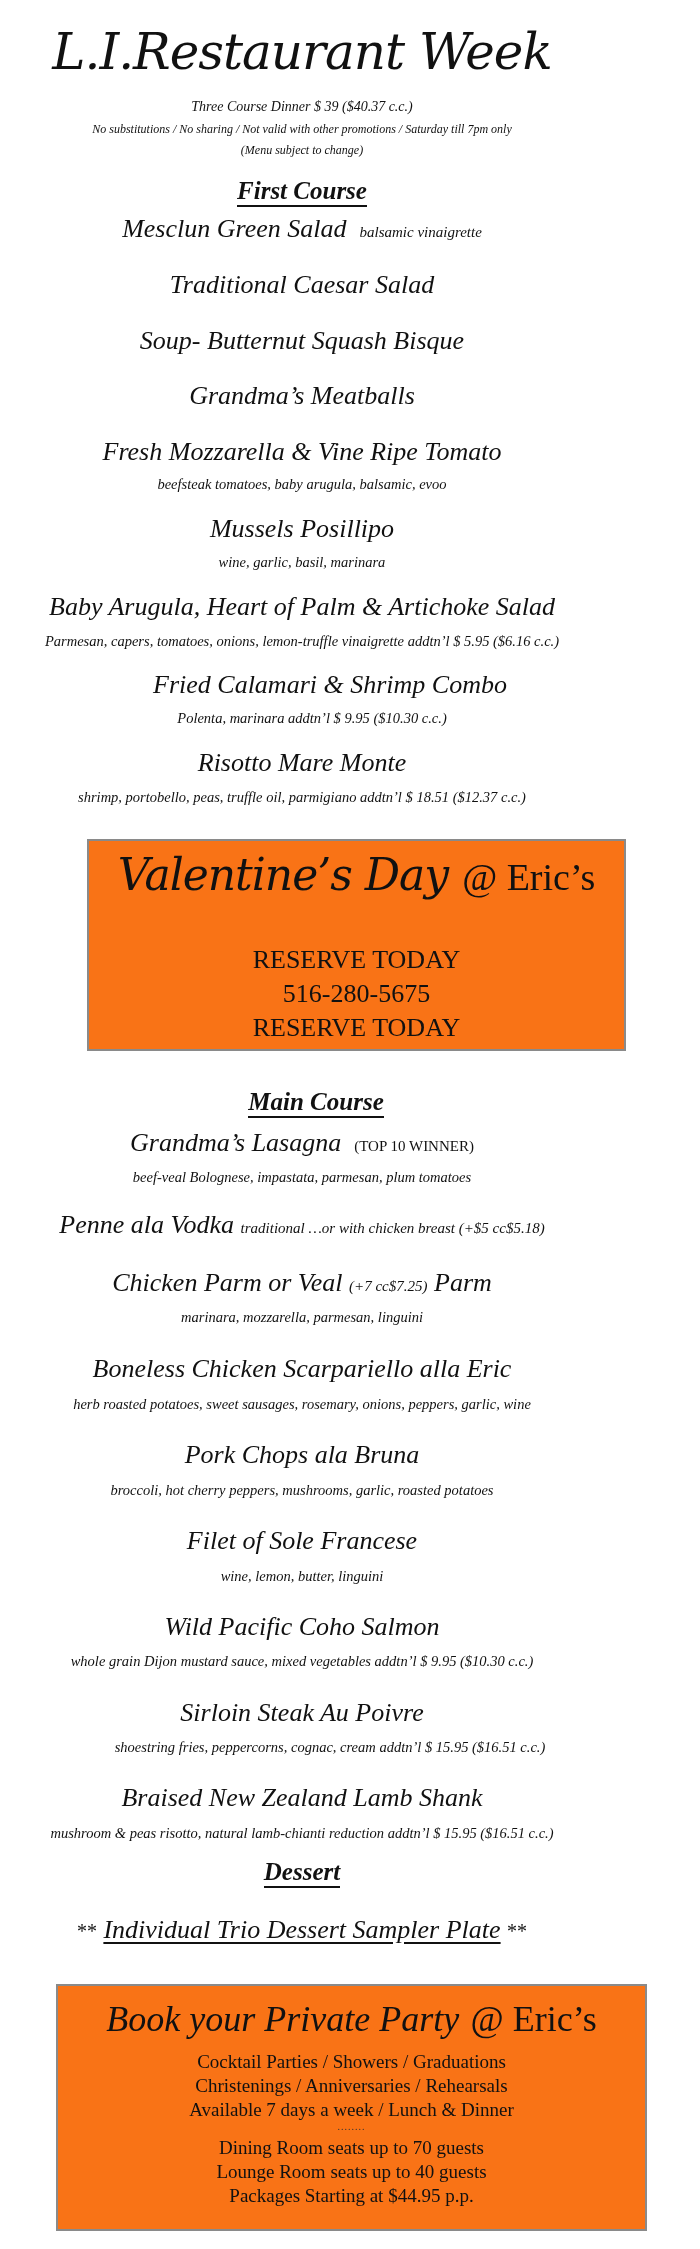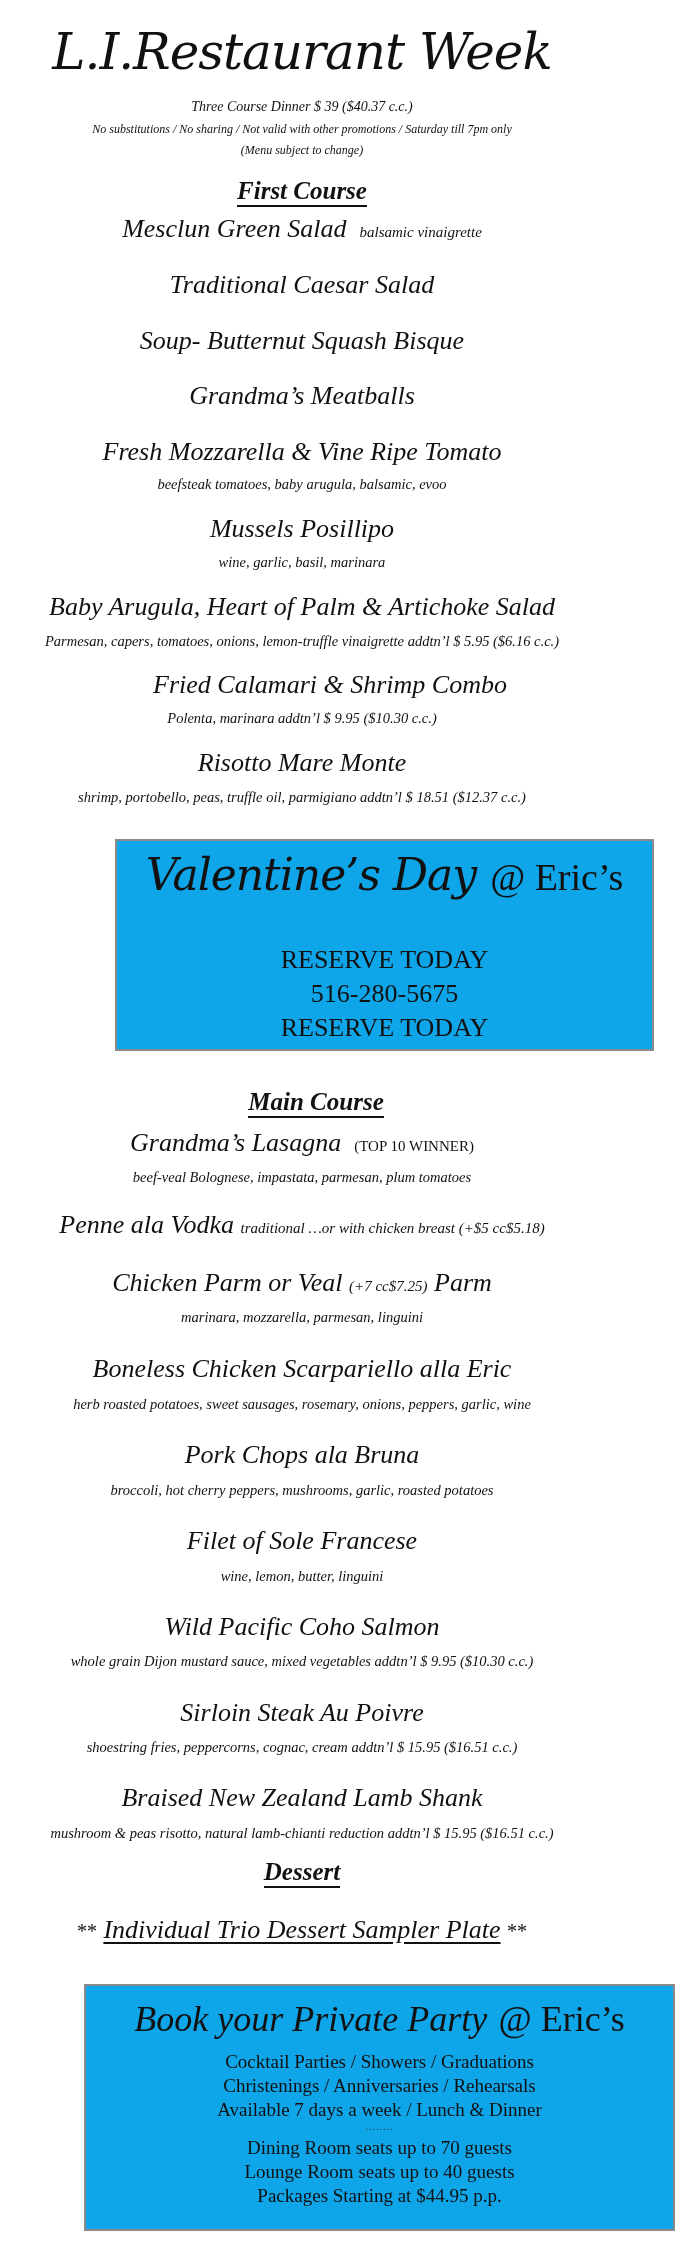--- a/index.html
+++ b/index.html
@@ -58,22 +58,21 @@
       font-family: "Liberation Serif", serif;
       font-style: italic;
       font-size: 14.5px;
       line-height: 18px;
     }
 
     .box {
       position: absolute;
       border: 2px solid #8a8a8a;
       box-sizing: border-box;
-      background: #0ea5e9;
-      margin-left: 28px;
+      background: #f97316;
     }
     .box .line {
       position: absolute;
       left: 0;
       right: 0;
       text-align: center;
       white-space: nowrap;
     }
     .val-title {
       top: 6px;
@@ -135,21 +134,21 @@
 <div class="abs dish" style="top:270px;">Traditional Caesar Salad</div>
 <div class="abs dish" style="top:326px;">Soup- Butternut Squash Bisque</div>
 <div class="abs dish" style="top:381px;">Grandma’s Meatballs</div>
 <div class="abs dish" style="top:437px;">Fresh Mozzarella &amp; Vine Ripe Tomato</div>
 <div class="abs desc" style="top:475px;">beefsteak tomatoes, baby arugula, balsamic, evoo</div>
 <div class="abs dish" style="top:514px;">Mussels Posillipo</div>
 <div class="abs desc" style="top:553px;">wine, garlic, basil, marinara</div>
 <div class="abs dish" style="top:592px;">Baby Arugula, Heart of Palm &amp; Artichoke Salad</div>
 <div class="abs desc" style="top:632px;">Parmesan, capers, tomatoes, onions, lemon-truffle vinaigrette   addtn’l $ 5.95 ($6.16 c.c.)</div>
 <div class="abs dish" style="top:670px;padding-left:28px;">Fried Calamari &amp; Shrimp Combo</div>
-<div class="abs desc" style="top:709px;">Polenta, marinara    addtn’l $ 9.95 ($10.30 c.c.)</div>
+<div class="abs desc" style="top:709px;padding-left:10px;">Polenta, marinara    addtn’l $ 9.95 ($10.30 c.c.)</div>
 <div class="abs dish" style="top:748px;">Risotto Mare Monte</div>
 <div class="abs desc" style="top:788px;">shrimp, portobello, peas, truffle oil, parmigiano    addtn’l $ 18.51 ($12.37 c.c.)</div>
 
 <div class="box" style="left:87px; top:839px; width:539px; height:212px;">
   <div class="line val-title">
     <span class="fancy">Valentine’s Day</span>
     <span class="plain">@ Eric’s</span>
   </div>
   <div class="line val-reserve" style="top:104px;">RESERVE TODAY</div>
   <div class="line val-reserve" style="top:138px;">516-280-5675</div>
@@ -180,21 +179,21 @@
 <div class="abs dish" style="top:1440px;">Pork Chops ala Bruna</div>
 <div class="abs desc" style="top:1481px;">broccoli, hot cherry peppers, mushrooms, garlic, roasted potatoes</div>
 
 <div class="abs dish" style="top:1526px;">Filet of Sole Francese</div>
 <div class="abs desc" style="top:1567px;">wine, lemon, butter, linguini</div>
 
 <div class="abs dish" style="top:1612px;">Wild Pacific Coho Salmon</div>
 <div class="abs desc" style="top:1652px;">whole grain Dijon mustard sauce, mixed vegetables    addtn’l  $ 9.95 ($10.30 c.c.)</div>
 
 <div class="abs dish" style="top:1698px;">Sirloin Steak Au Poivre</div>
-<div class="abs desc" style="top:1738px;">shoestring fries, peppercorns, cognac, cream     addtn’l  $ 15.95 ($16.51 c.c.)</div>
+<div class="abs desc" style="top:1738px;padding-left:28px;">shoestring fries, peppercorns, cognac, cream     addtn’l  $ 15.95 ($16.51 c.c.)</div>
 
 <div class="abs dish" style="top:1783px;">Braised New Zealand Lamb Shank</div>
 <div class="abs desc" style="top:1824px;">mushroom &amp; peas risotto, natural lamb-chianti reduction  addtn’l  $ 15.95 ($16.51 c.c.)</div>
 
 <div class="abs section-head" style="top:1857px;">
   <span>Dessert</span>
 </div>
 <div class="abs dessert-item" style="top:1915px;">
   <span class="stars">**</span>
   <span class="u">Individual Trio Dessert Sampler Plate</span>

